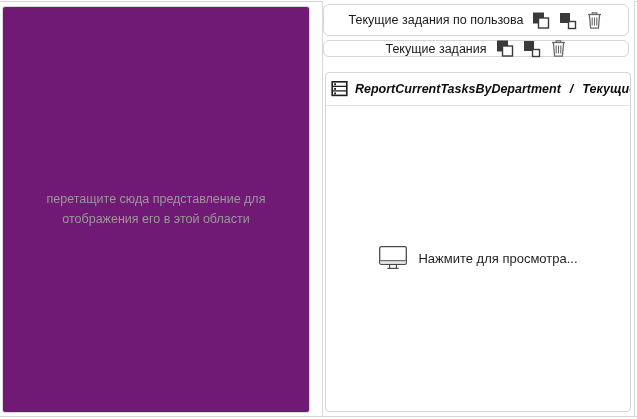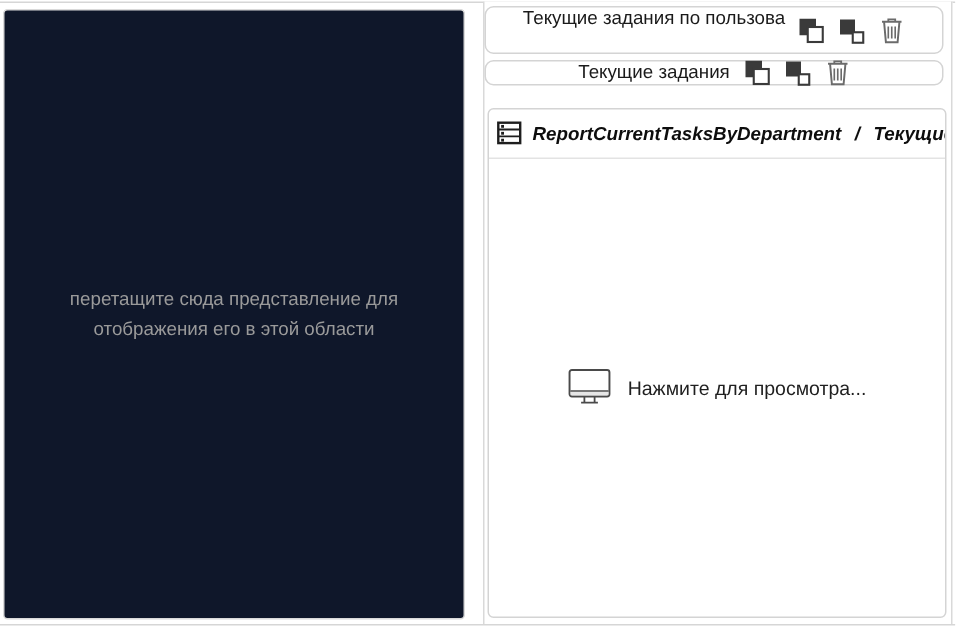--- a/index.html
+++ b/index.html
@@ -28,21 +28,21 @@
   
   .left-panel {
     position: absolute;
     left: 2px;
     top: 6px;
     width: 308px;
     height: 407px;
     box-sizing: border-box;
     border: 1px solid #dadada;
     border-radius: 3px;
-    background: #0f172a;
+    background: #701a75;
     display: flex;
     align-items: center;
     justify-content: flex-end;
   }
   .placeholder-text {
     color: #9a9a9a;
     font-size: 12.5px;
     line-height: 1.55;
     text-align: center;
     padding: 0 4px;
@@ -64,20 +64,21 @@
 
   .toolbar {
     position: absolute;
     left: 0px;
     width: 306px;
     box-sizing: border-box;
     border: 1px solid #d4d4d4;
     border-radius: 6px;
     background: #ffffff;
     display: flex;
+    align-items: center;
     justify-content: center;
     gap: 9px;
   }
   .toolbar-1 { top: 3px; height: 32px; }
   .toolbar-2 { top: 39px; height: 17px; }
   .toolbar-label {
     font-size: 12.5px;
     color: #1a1a1a;
     white-space: nowrap;
   }

